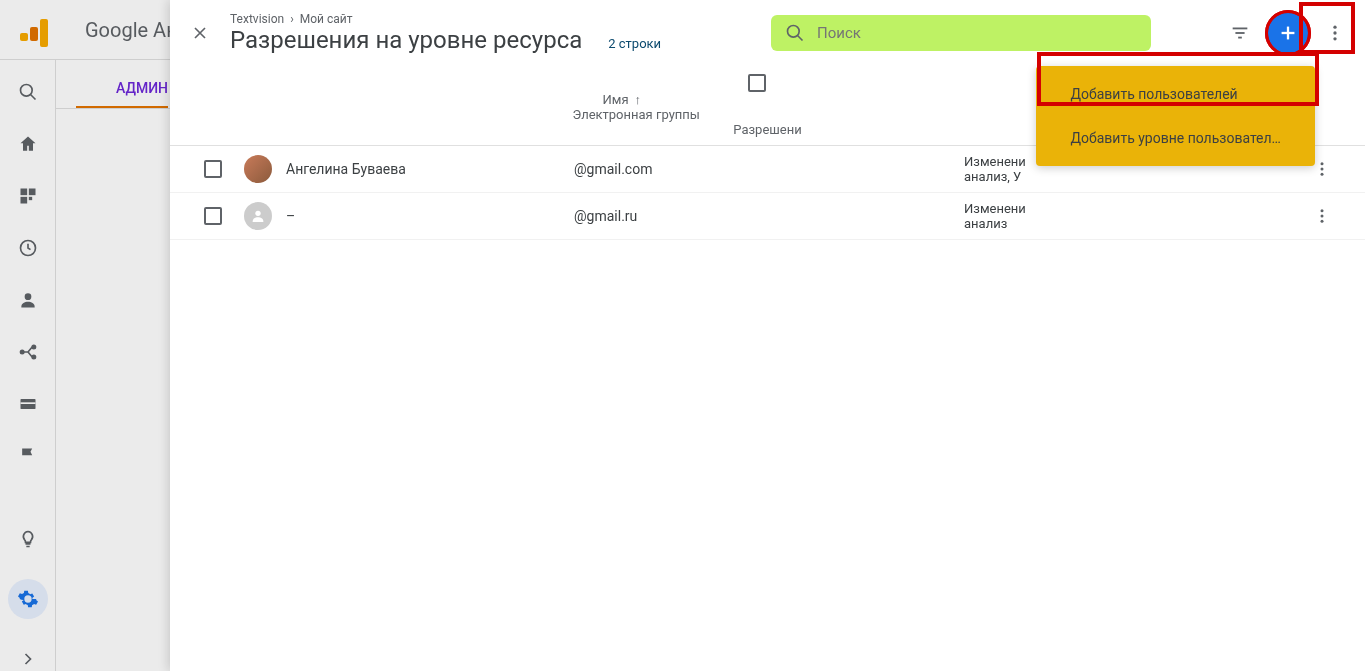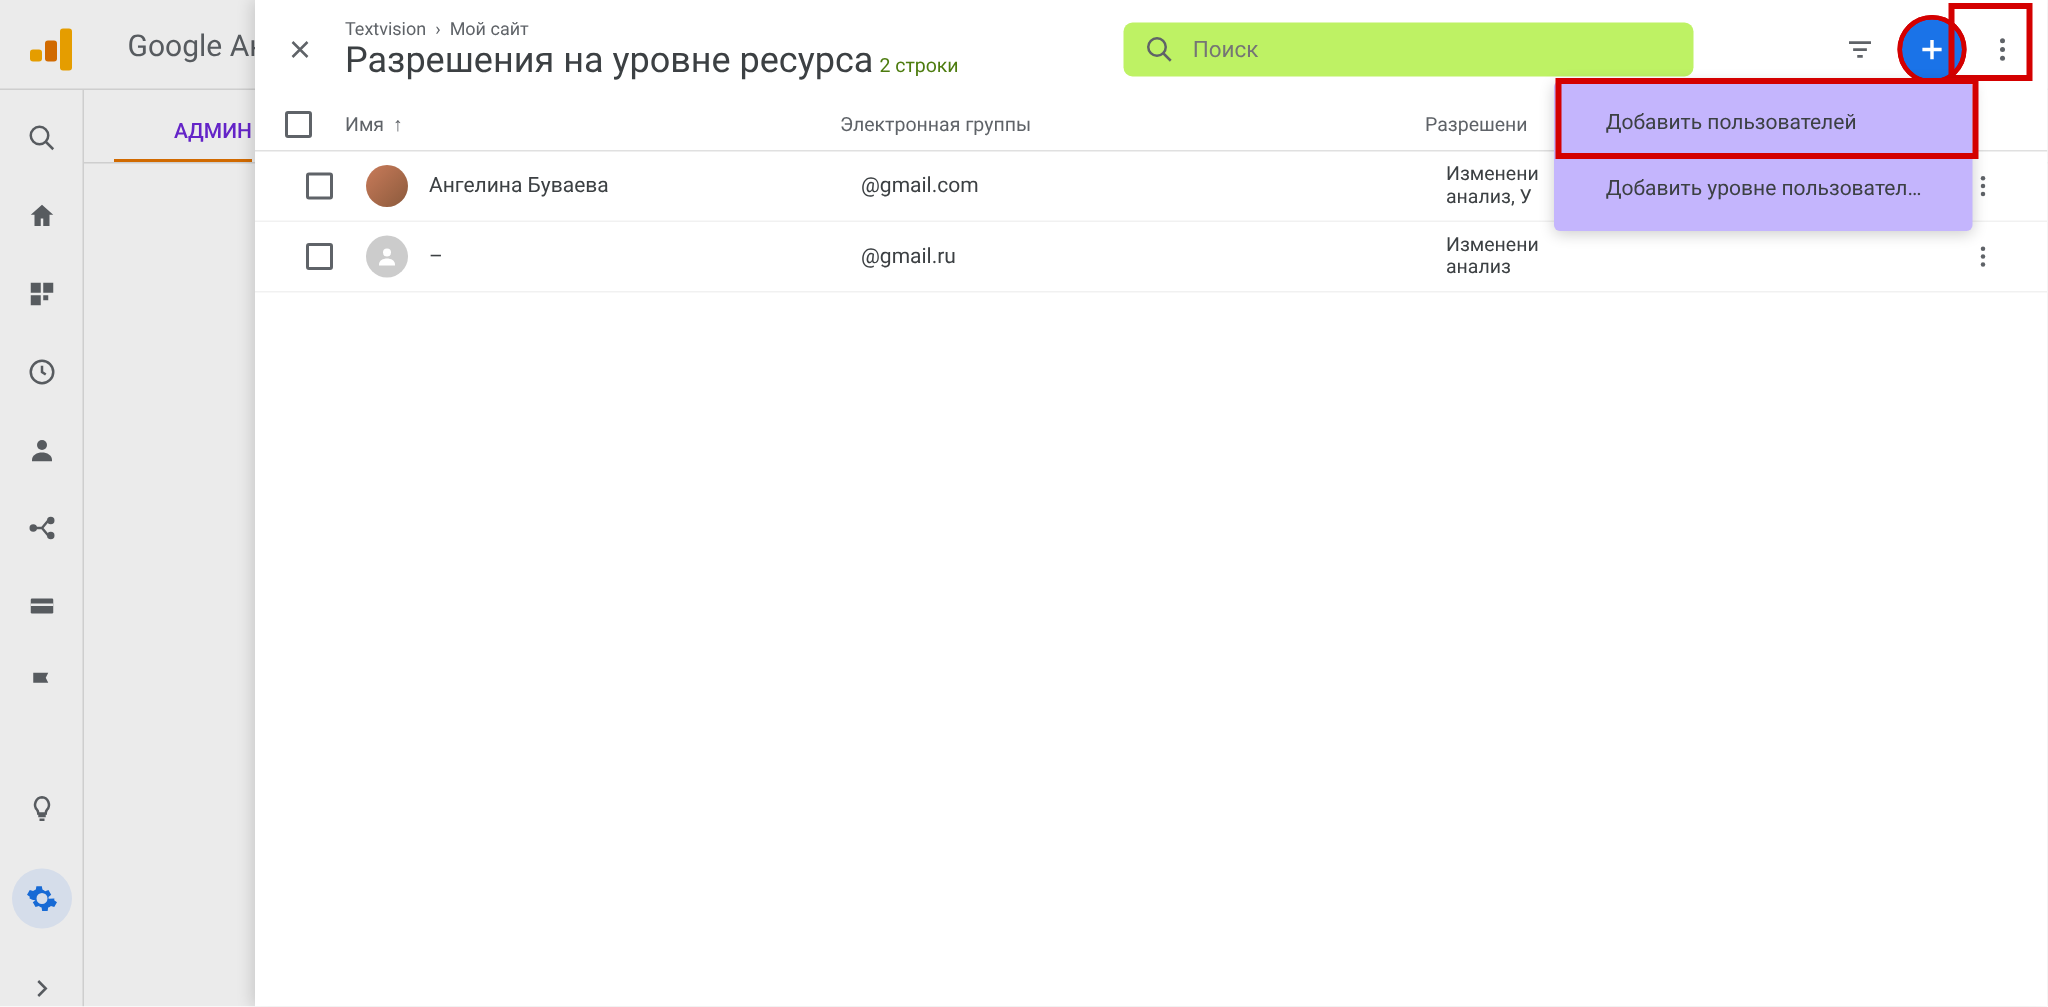--- a/index.html
+++ b/index.html
@@ -22,48 +22,48 @@
     
     .admin-tab { color: #6d28d9; font-size: 14px; font-weight: 500; padding: 20px 0 10px 40px; border-bottom: 2px solid #e37400; display:inline-block; }
     .overlay-scrim { position: absolute; inset: 0; background: rgba(0,0,0,0.08); }
     
     
     .panel { position: absolute; left: 170px; right: 0; top: 0; bottom: 0; background: #fff; box-shadow: -2px 0 10px rgba(0,0,0,0.15); display: flex; flex-direction: column; }
     .panel-header { display: flex; align-items: center; padding: 10px 20px; gap: 20px; }
     .close-btn { font-size: 22px; color: #5f6368; cursor: pointer; background:none; border:none; }
     .title-block { flex-shrink: 0; }
     .breadcrumb { font-size: 12px; color: #5f6368; display:flex; gap:6px; align-items:center; }
-    .panel-title-row { display: flex; align-items: baseline; gap: 4px; }
+    .panel-title-row { display: flex; align-items: baseline; gap: 26px; }
     .panel-title { font-size: 24px; color: #3c4043; font-weight: 400; }
-    .row-count { font-size: 13px; color: #4d7c0f; }
+    .row-count { font-size: 13px; color: #0c4a6e; }
     .search-box { margin-left: 90px; flex: 0 0 380px; background: #bef264; border-radius: 6px; display: flex; align-items: center; padding: 8px 14px; gap: 12px; }
     .search-box input { border: none; background: transparent; font-size: 15px; color: #5f6368; outline: none; flex:1; }
     .header-actions { margin-left: auto; display: flex; align-items: center; gap: 14px; }
     .filter-btn { color: #5f6368; cursor:pointer; }
     .add-btn { width: 40px; height: 40px; background: #1a73e8; border-radius: 50%; display: flex; align-items: center; justify-content: center; cursor: pointer; border: 3px solid #d40000; outline: 3px solid #d40000; outline-offset: -3px; box-sizing: content-box; position: relative; }
     .add-highlight { position: absolute; top: 2px; right: 10px; width: 56px; height: 52px; border: 4px solid #d40000; pointer-events: none; }
     .more-btn { color: #5f6368; cursor:pointer; }
     
     
-    .col-headers { display: flex; align-items: center; padding: 8px 20px; border-bottom: 1px solid #e0e0e0; font-size: 13px; color: #5f6368; }
+    .col-headers { display: flex; align-items: center; padding: 8px 20px; border-bottom: 1px solid #e0e0e0; font-size: 13px; color: #5f6368; flex-direction: column; }
     .chk-cell { width: 40px; display:flex; align-items:center; }
     .chk { width: 18px; height: 18px; border: 2px solid #5f6368; border-radius: 2px; cursor:pointer; }
     .name-cell { width: 330px; display:flex; align-items:center; gap:6px; }
     .email-cell { width: 390px; }
     .perm-cell { flex: 1; }
     
     
     .row { display: flex; align-items: center; padding: 8px 34px; border-bottom: 1px solid #f1f1f1; font-size: 14px; color: #3c4043; }
     .avatar { width: 28px; height: 28px; border-radius: 50%; background: #ccc; margin-right: 8px; display:flex; align-items:center; justify-content:center; color:#fff; font-size:12px; overflow:hidden; }
     .avatar.photo { background: linear-gradient(135deg, #c97b5a, #8b5a3c); }
     .row .name-cell { display:flex; align-items:center; }
     .row-more { color:#5f6368; cursor:pointer; margin-left:auto; padding-left:10px; }
     
     
-    .dropdown { position: absolute; top: 54px; right: 50px; background: #c4b5fd; border-radius: 4px; box-shadow: 0 2px 10px rgba(0,0,0,0.2); min-width: 270px; z-index: 10; padding: 6px 16px; }
+    .dropdown { position: absolute; top: 66px; right: 50px; background: #eab308; border-radius: 4px; box-shadow: 0 2px 10px rgba(0,0,0,0.2); min-width: 270px; z-index: 10; padding: 6px 16px; }
     .dropdown-item { padding: 14px 18px; font-size: 14px; color: #3c4043; cursor: pointer; white-space: nowrap; overflow: hidden; text-overflow: ellipsis; }
     .dropdown-highlight { position: absolute; top: 52px; right: 46px; width: 282px; height: 54px; border: 4px solid #d40000; pointer-events: none; z-index: 11; }
     
     svg { display: block; }
   </style>
 </head>
 <body>
 
 <div class="underlay">
   <div class="underlay-header">

